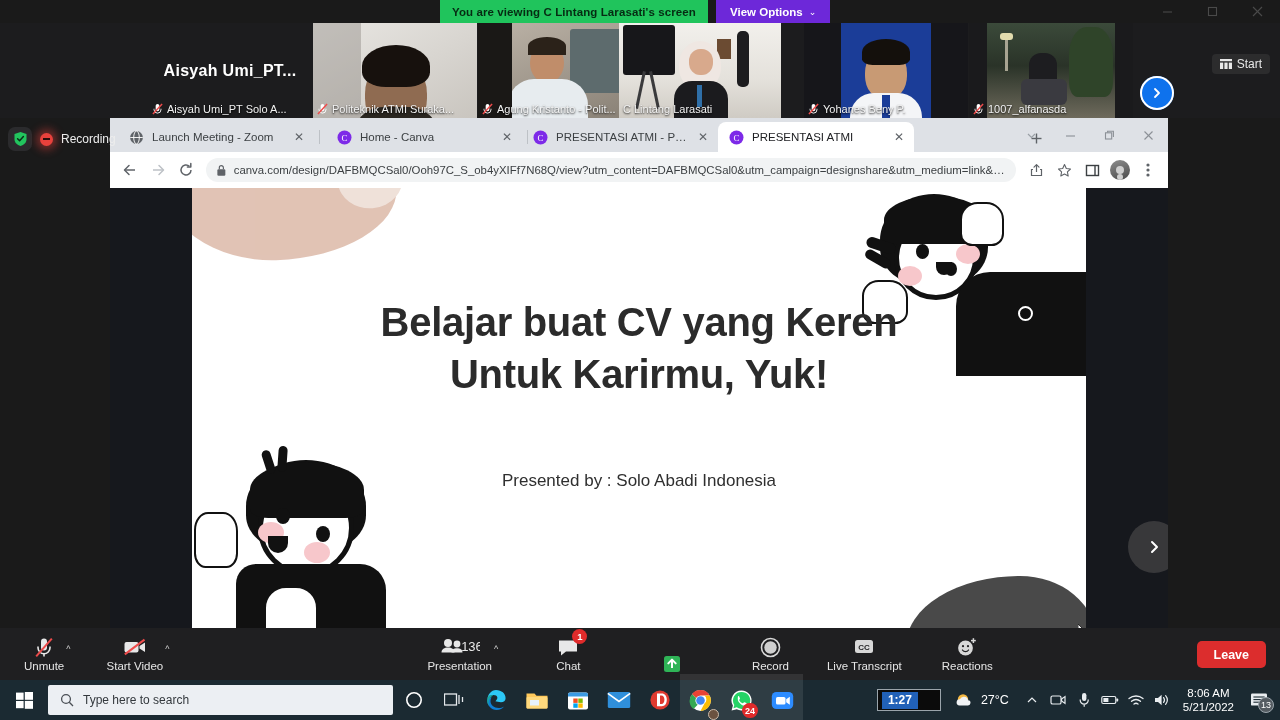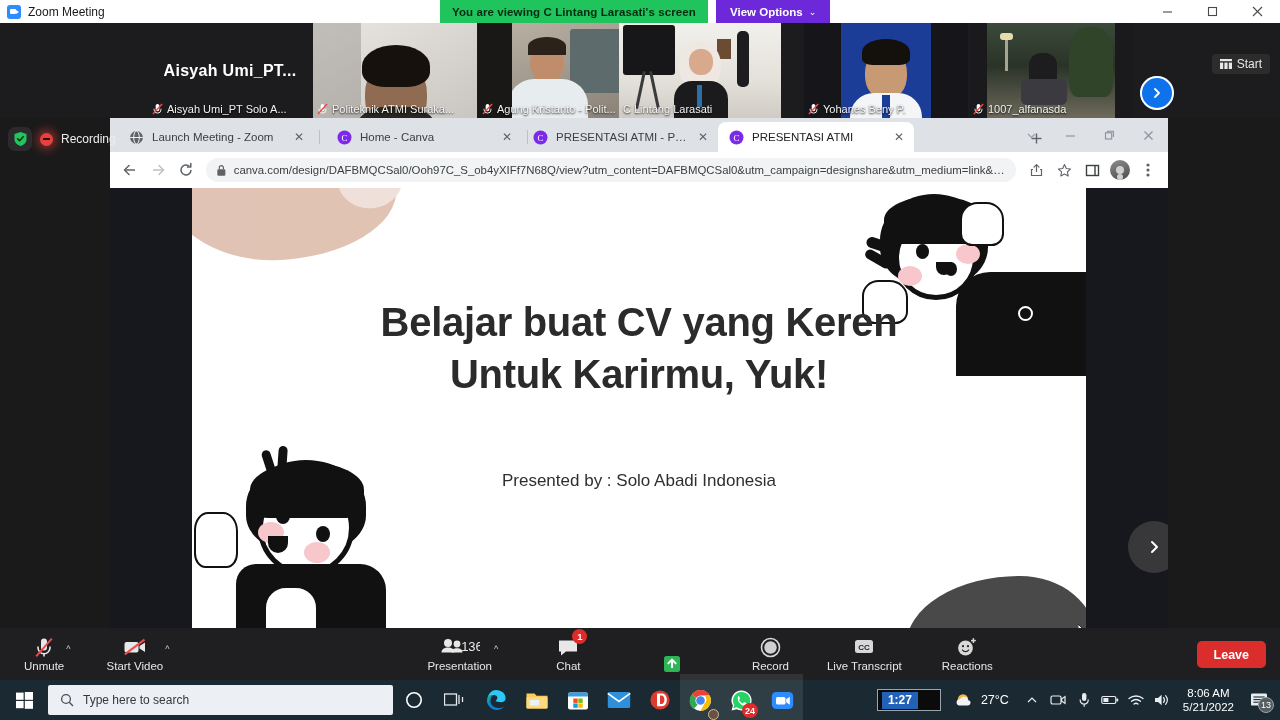--- a/index.html
+++ b/index.html
@@ -268,26 +268,20 @@
     position: absolute; right: 2px; bottom: 7px; min-width: 16px; height: 16px; border-radius: 8px;
     background: #555c62; color: #fff; font-size: 9px; display: flex; align-items: center;
     justify-content: center; border: 1px solid #9aa4ab;
   }
 </style>
 </head>
 <body>
 
 <div id="root">
 
-  <div class="zoom-titlebar">
-    <div class="zt-left">
-      <span class="zoom-logo"></span>
-      <span class="zt-title">Zoom Meeting</span>
-    </div>
-  </div>
   <div class="zt-banner">
     <span>You are viewing C Lintang Larasati's screen</span>
   </div>
   <div class="zt-viewopts">
     <span>View Options</span>
     <span class="caret">⌄</span>
   </div>
   <div class="zt-winbtns">
     <div class="zt-winbtn">
       <svg width="11" height="11" viewBox="0 0 11 11">

